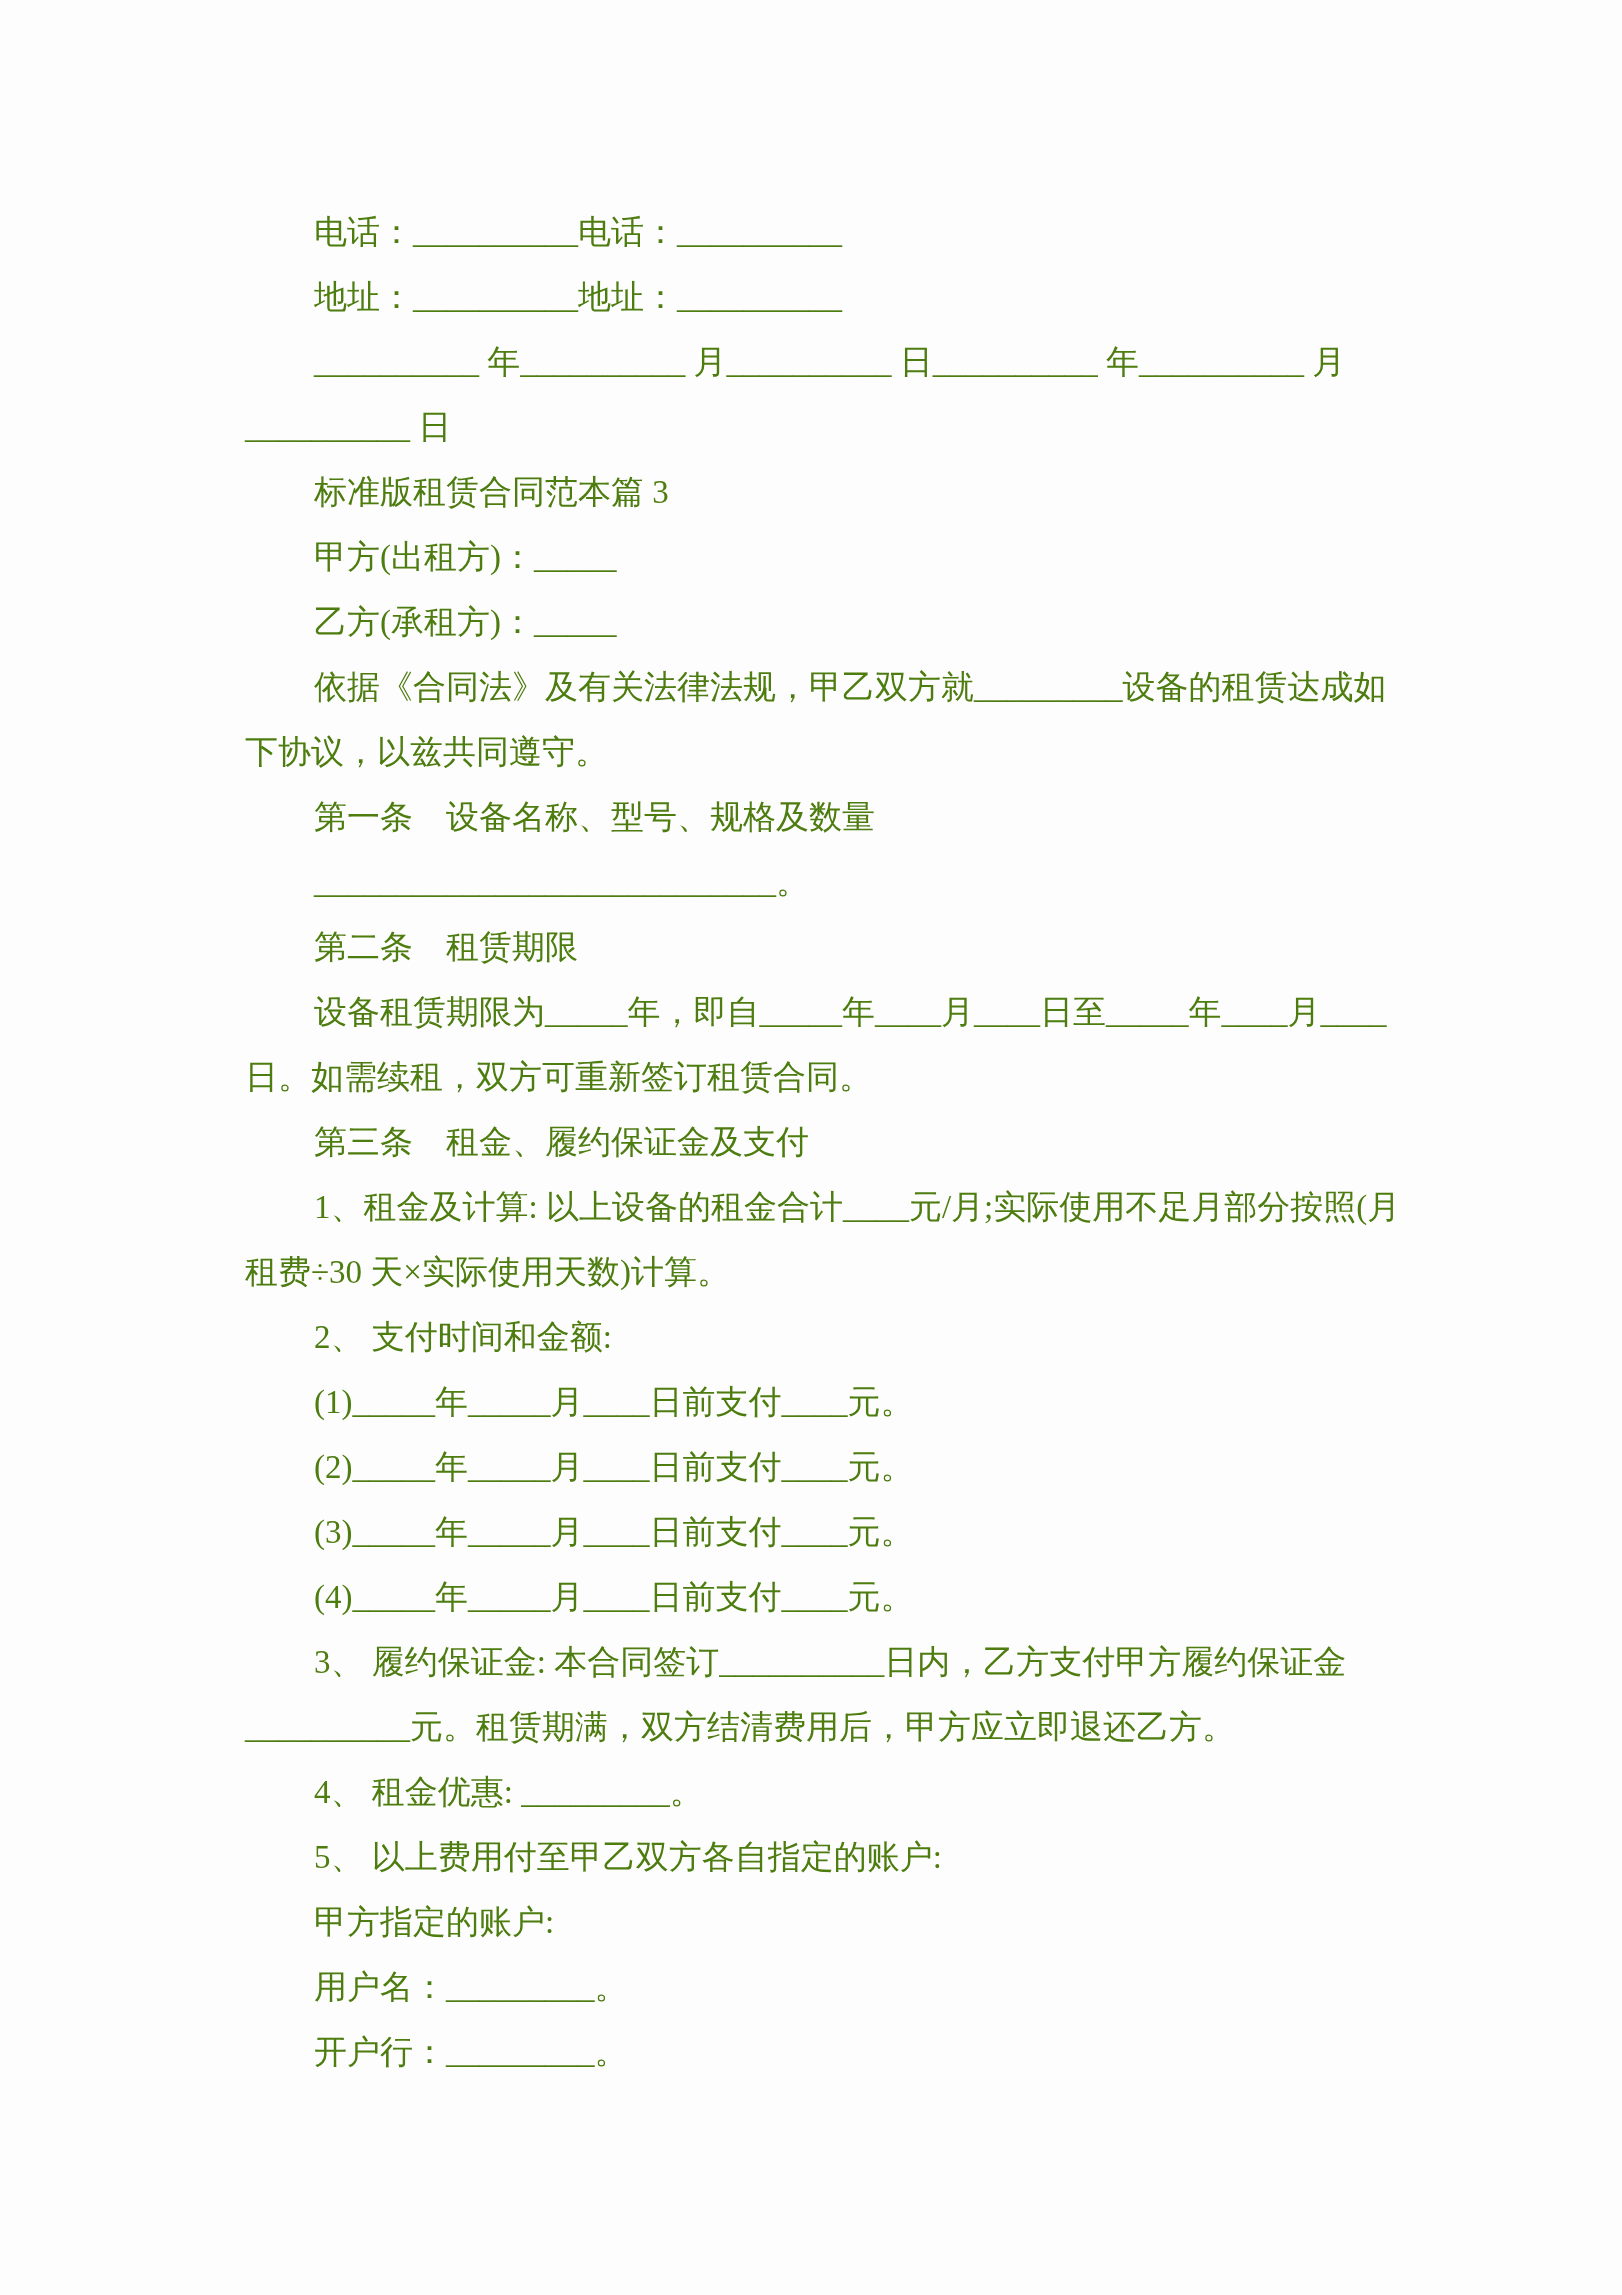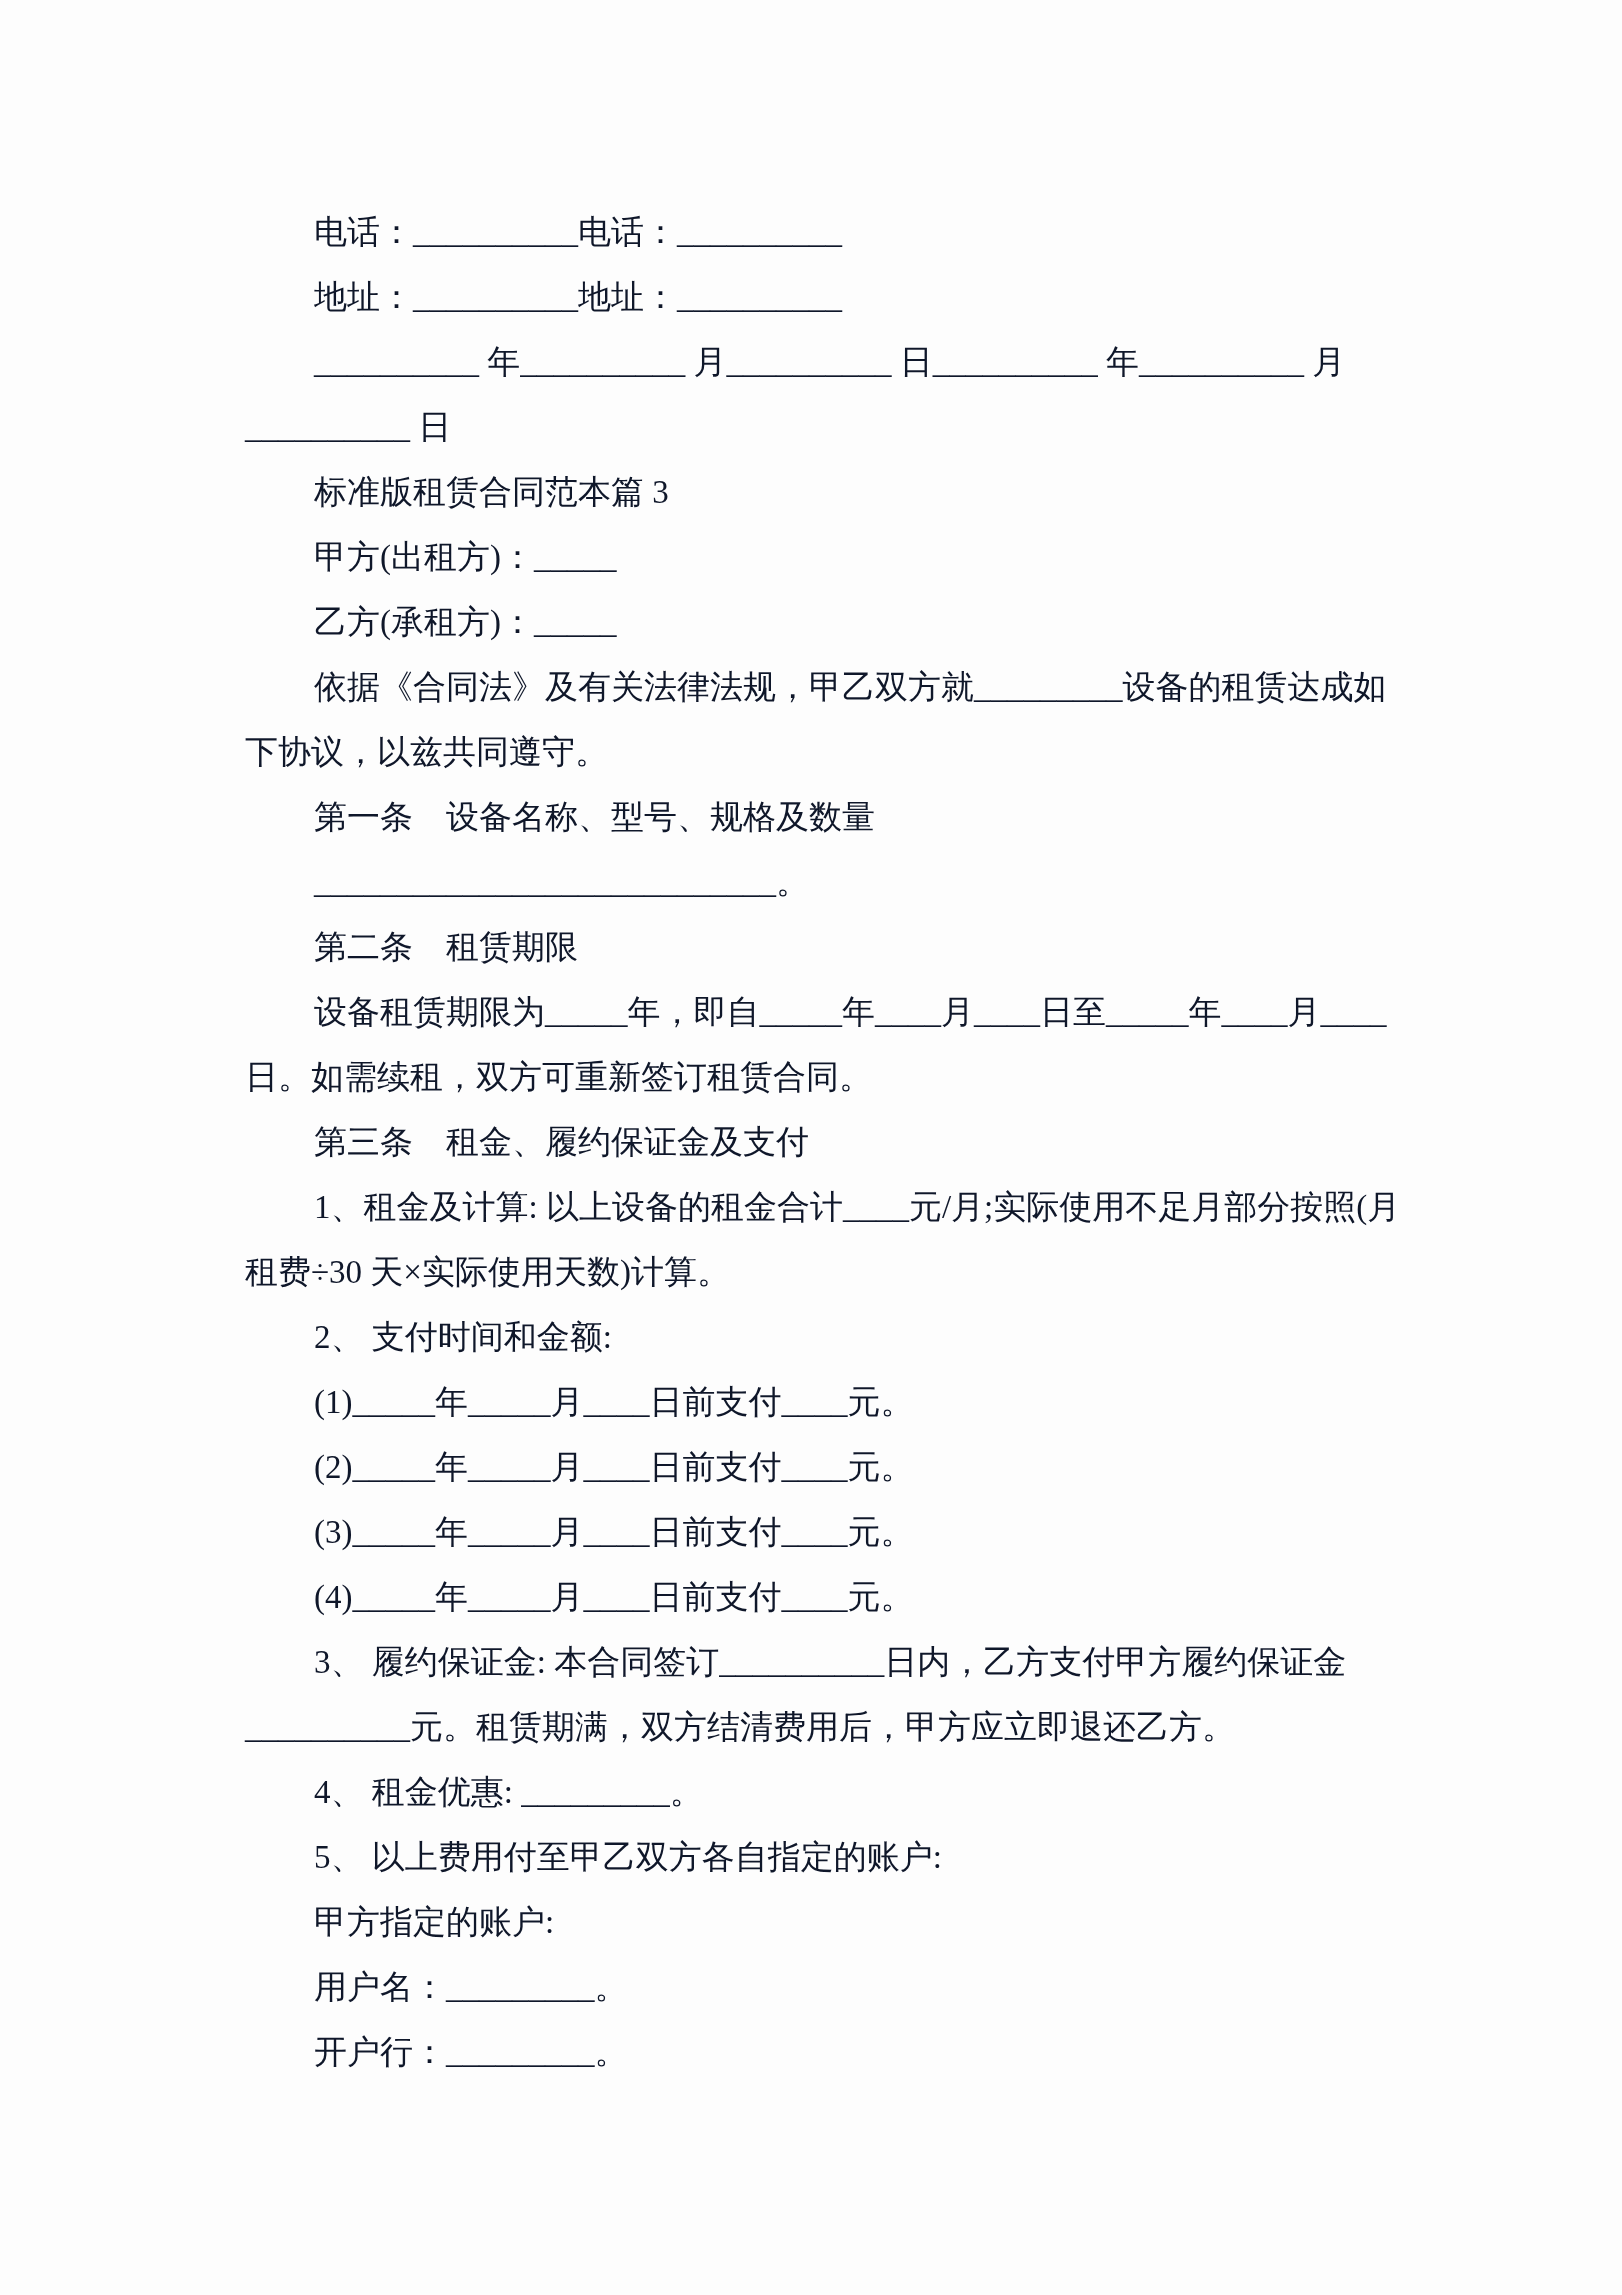--- a/index.html
+++ b/index.html
@@ -20,21 +20,21 @@
     top: 0;
     width: 1623px;
     height: 2295px;
     background: #fdfdfd;
   }
   .content {
     position: absolute;
     left: 245px;
     top: 200px;
     width: 1156px;
-    color: #0f172a;
+    color: #4d7c0f;
     font-size: 33px;
     line-height: 65px;
     white-space: pre;
     letter-spacing: 0;
   }
   .line {
     height: 65px;
   }
   .line.indent {
     text-indent: 69px;

